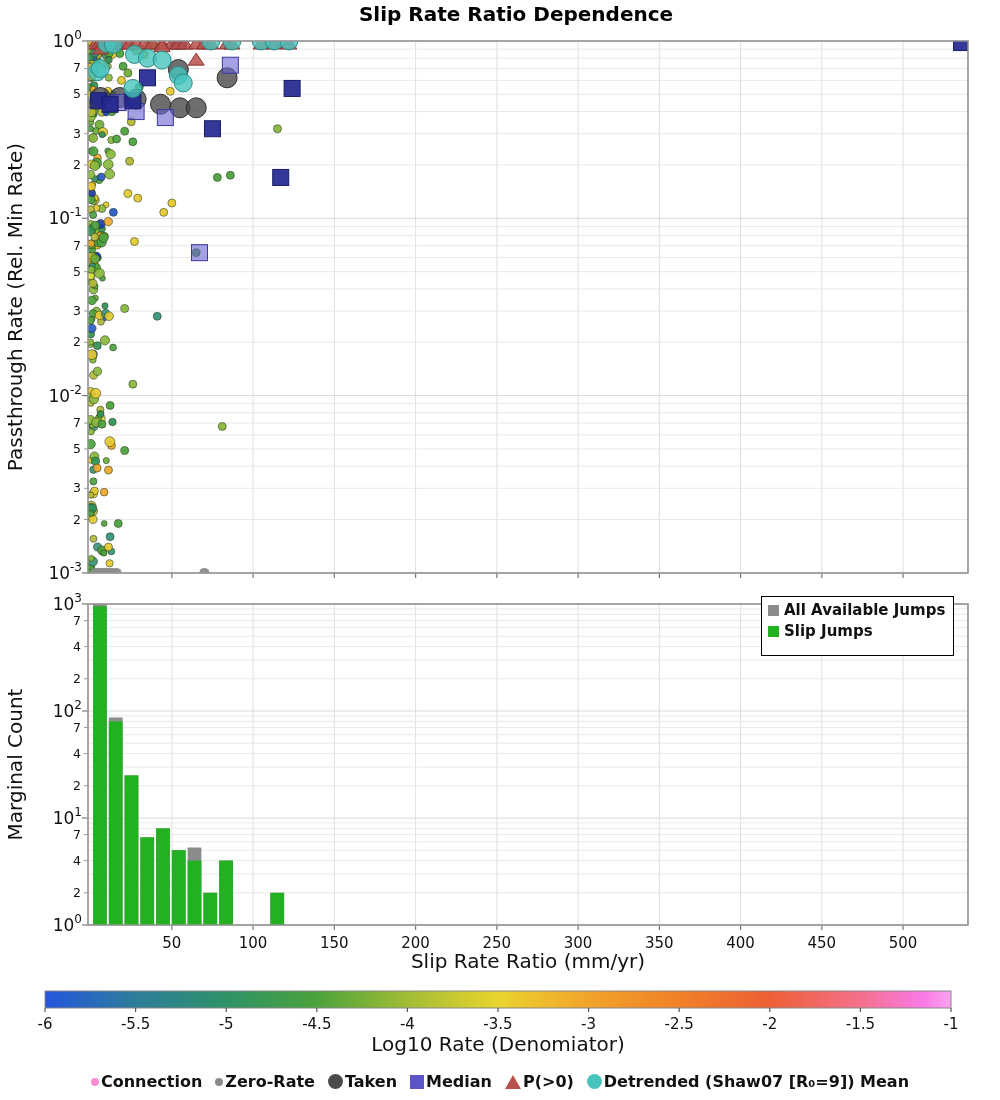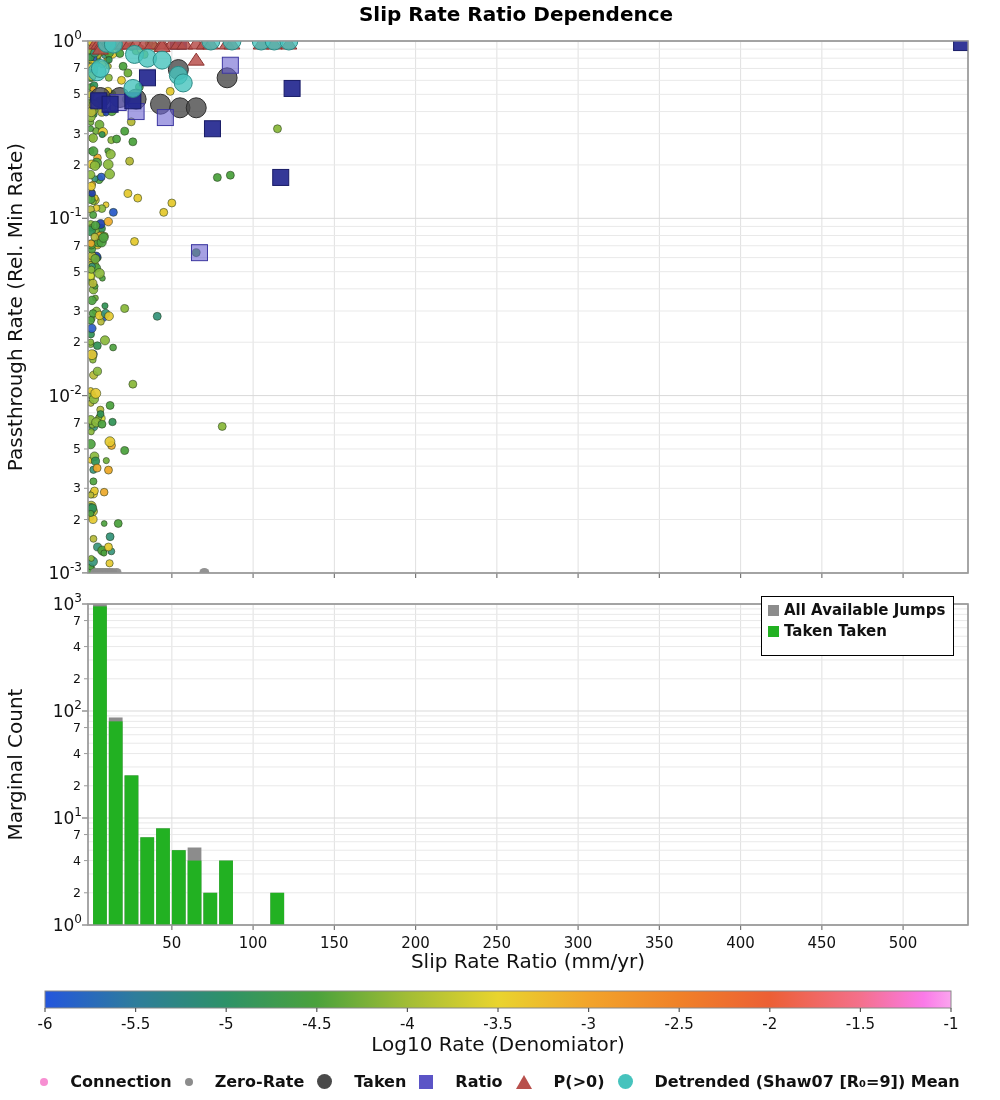--- a/index.html
+++ b/index.html
@@ -7,21 +7,21 @@
        font-family:"DejaVu Sans","Liberation Sans",sans-serif;}
   .fig-title{position:absolute;top:2px;left:16px;width:1000px;text-align:center;
        font-size:20px;font-weight:bold;color:#000;}
   #plots{position:absolute;top:0;left:0;}
   .hist-legend{position:absolute;left:761px;top:596px;background:#fff;
        border:1.4px solid #000;padding:4px 8px 15px 6px;display:flex;flex-direction:column;gap:3px;}
   .hist-legend .row{display:flex;align-items:center;gap:5px;font-size:15px;font-weight:bold;color:#111;white-space:nowrap;}
   .hist-legend .sw{width:11px;height:11px;display:inline-block;}
   .marker-legend{position:absolute;top:1072px;left:0;width:1000px;display:flex;
        justify-content:center;align-items:center;gap:13px;font-size:16px;font-weight:bold;color:#111;}
-  .marker-legend .item{display:flex;align-items:center;gap:22px;white-space:nowrap;}
+  .marker-legend .item{display:flex;align-items:center;gap:2px;white-space:nowrap;}
   .mk{display:inline-block;}
   .mk-dot{width:8px;height:8px;border-radius:50%;}
   .mk-circle{width:15px;height:15px;border-radius:50%;}
   .mk-square{width:14px;height:14px;}
   .mk-tri{width:0;height:0;border-left:8px solid transparent;border-right:8px solid transparent;}
 </style>
 </head>
 <body>
 
 <div class="fig">
@@ -625,39 +625,39 @@
       <text x="951" y="1029" font-size="15" text-anchor="middle" fill="#111" font-family="&quot;DejaVu Sans&quot;,&quot;Liberation Sans&quot;,sans-serif">-1</text>
       <text x="498" y="1051" font-size="20" text-anchor="middle" fill="#111" font-family="&quot;DejaVu Sans&quot;,&quot;Liberation Sans&quot;,sans-serif">Log10 Rate (Denomiator)</text>
     </svg>
   <div class="hist-legend" id="histLegend">
       <div class="row">
         <span class="sw" style="background: rgb(140, 140, 140);"></span>
         <span>All Available Jumps</span>
       </div>
       <div class="row">
         <span class="sw" style="background: rgb(34, 177, 34);"></span>
-        <span>Taken Taken</span>
+        <span>Slip Jumps</span>
       </div>
     </div>
   <div class="marker-legend" id="markerLegend">
       <span class="item">
         <span class="mk mk-dot" style="background: rgb(247, 143, 210);"></span>
         <span>Connection</span>
       </span>
       <span class="item">
         <span class="mk mk-dot" style="background: rgb(140, 140, 140);"></span>
         <span>Zero-Rate</span>
       </span>
       <span class="item">
         <span class="mk mk-circle" style="background: rgb(74, 74, 74);"></span>
         <span>Taken</span>
       </span>
       <span class="item">
         <span class="mk mk-square" style="background: rgb(91, 84, 198);"></span>
-        <span>Ratio</span>
+        <span>Median</span>
       </span>
       <span class="item">
         <span class="mk mk-tri" style="border-bottom: 14px solid rgb(184, 80, 76);"></span>
         <span>P(&gt;0)</span>
       </span>
       <span class="item">
         <span class="mk mk-circle" style="background: rgb(70, 195, 189);"></span>
         <span>Detrended (Shaw07 [R₀=9]) Mean</span>
       </span>
     </div>

